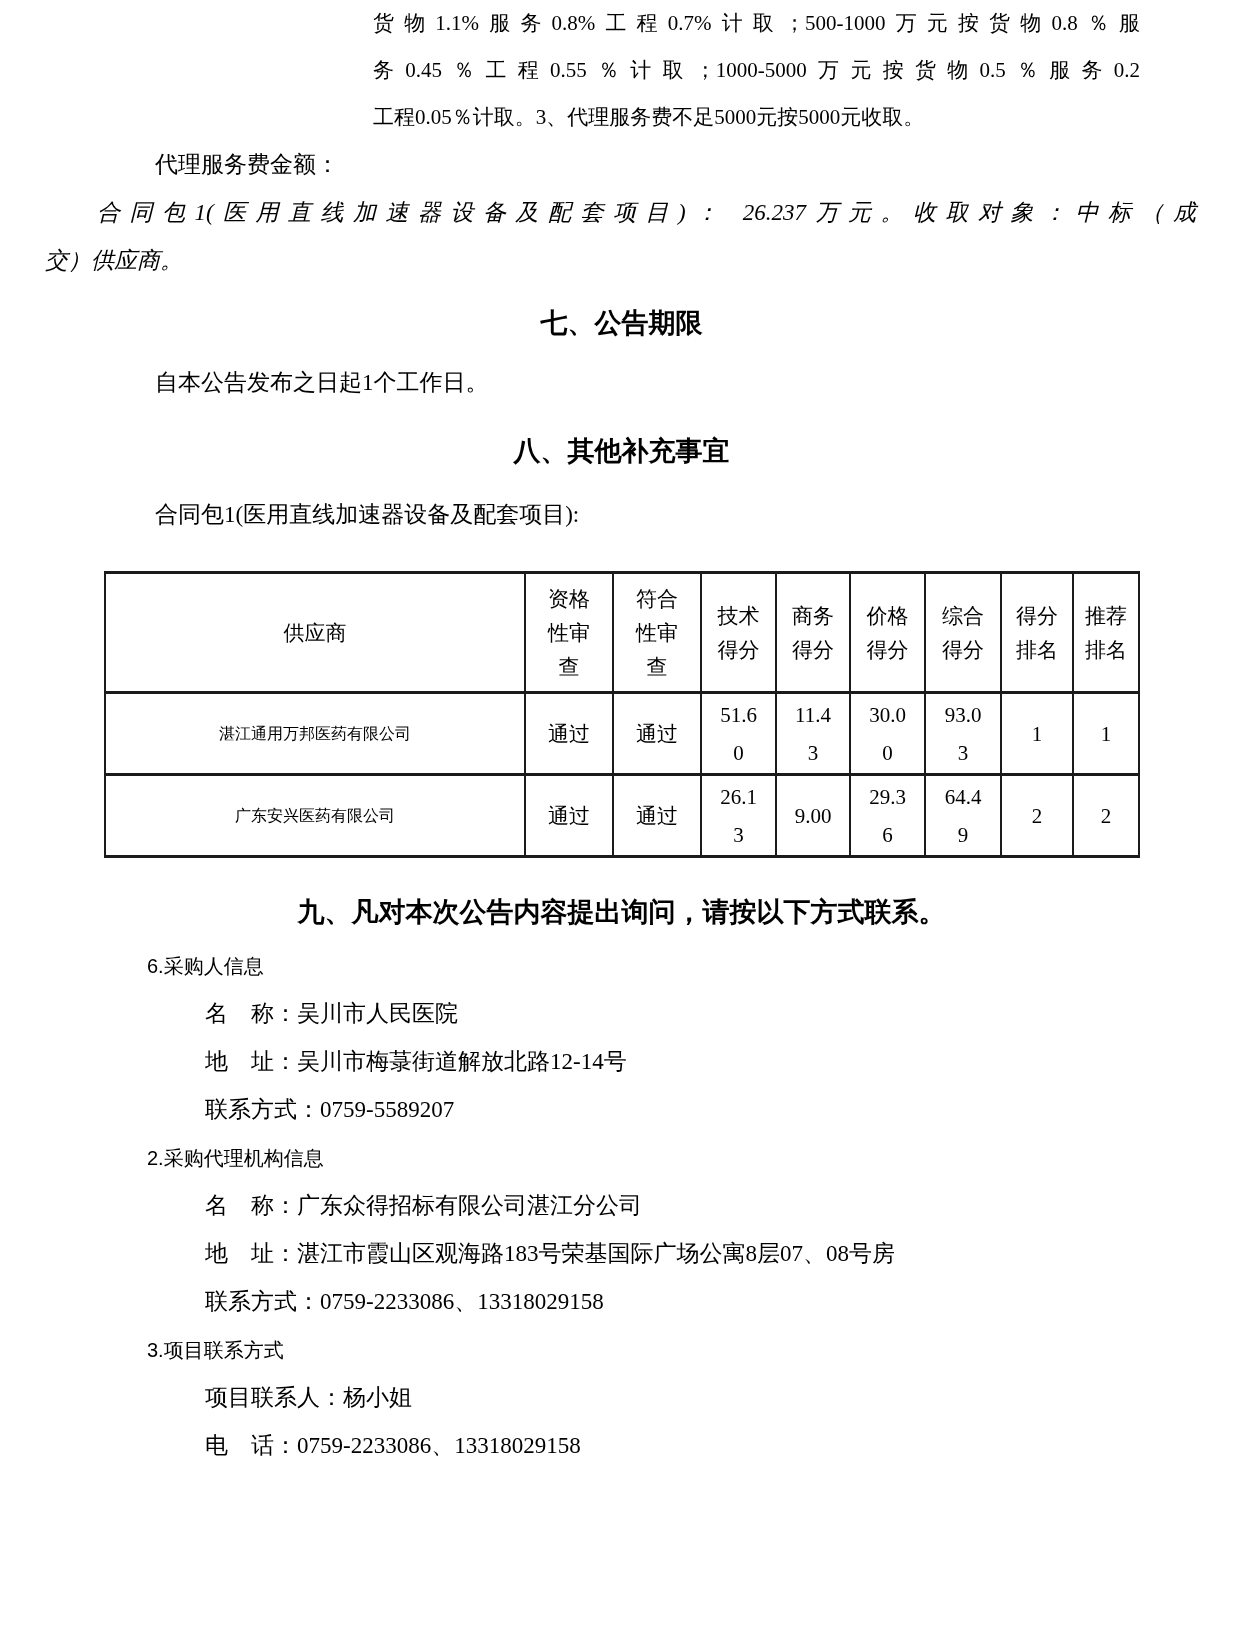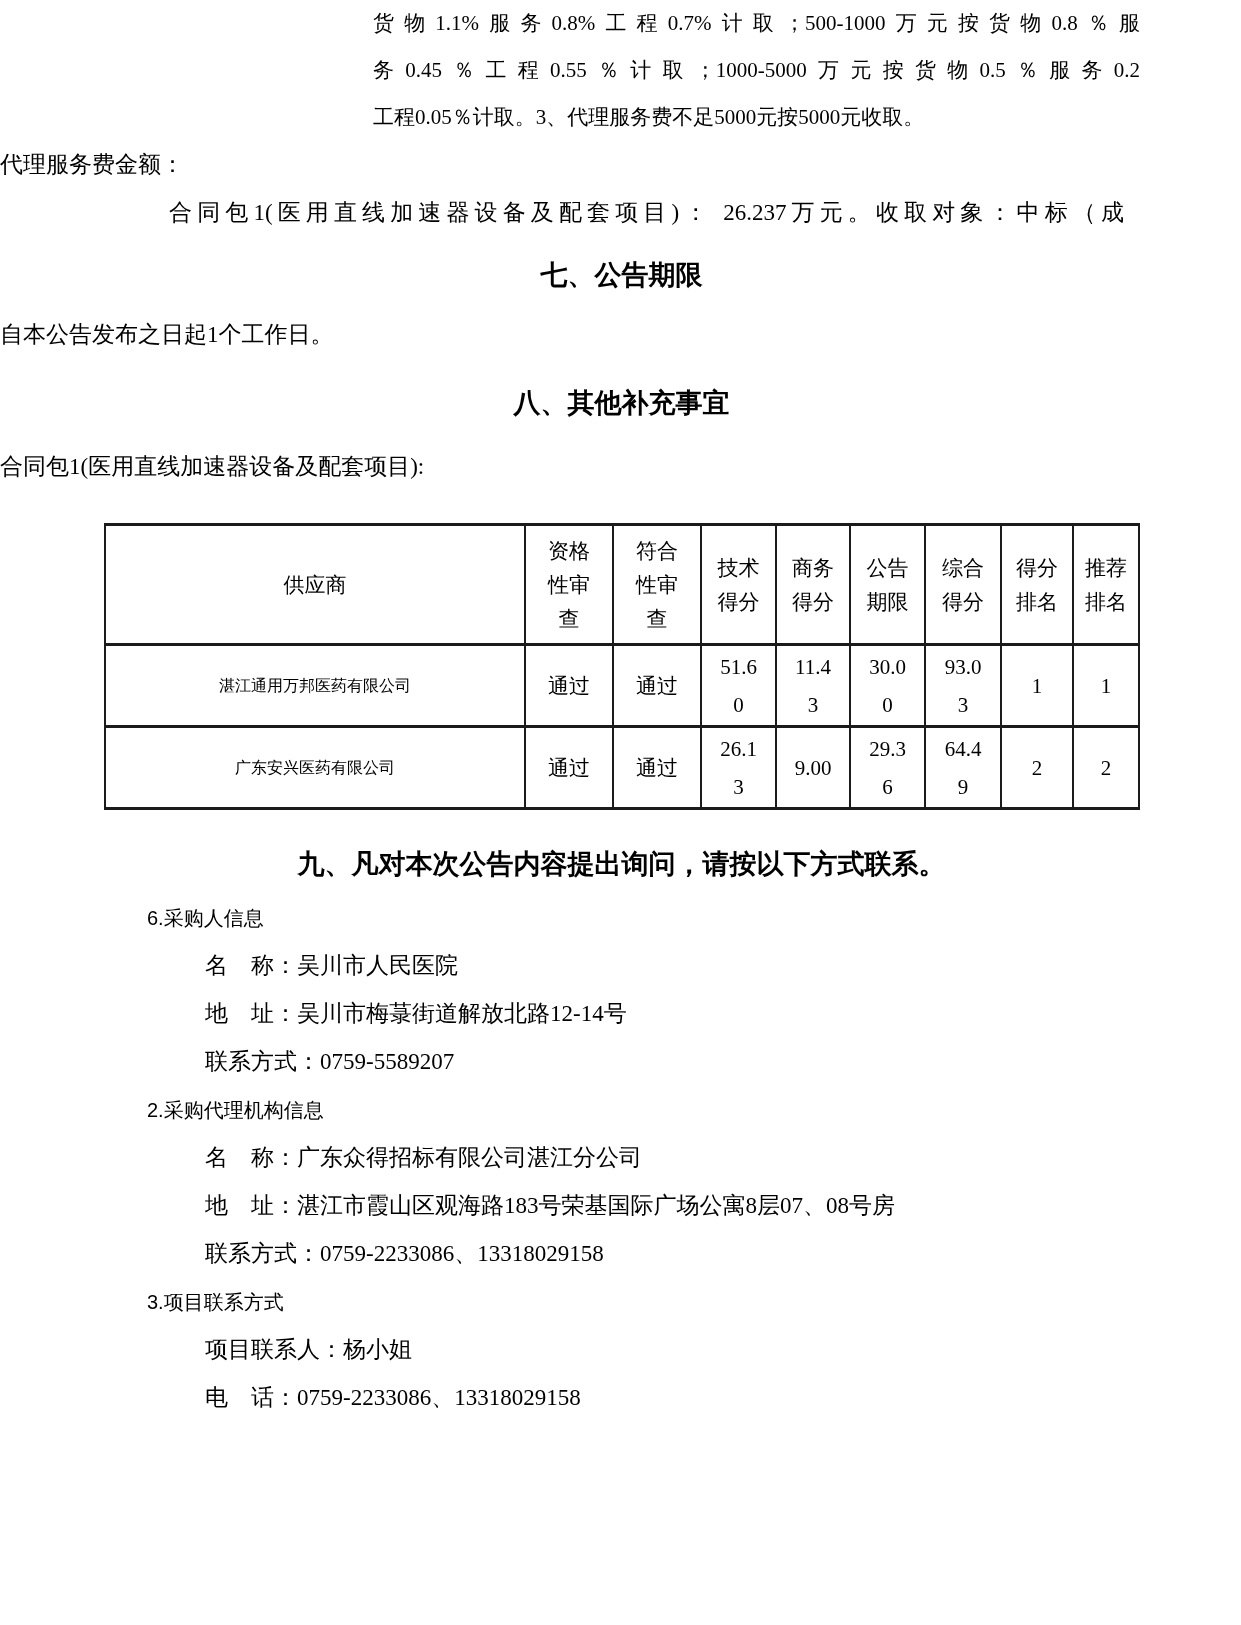--- a/index.html
+++ b/index.html
@@ -6,22 +6,22 @@
   body {
     width:1241px; height:1625px; overflow:hidden;
     background:#ffffff; color:#000000;
     font-family:"Liberation Serif","DejaVu Serif",serif;
   }
   
   .fee-block { margin:0 101px 0 373px; font-size:21px; line-height:47px; }
   .jline { text-align:justify; text-align-last:justify; }
   
   .bline { font-size:23px; line-height:48px; }
-  .ind-1 { }
-  .para { margin:0 117px; font-size:23px; line-height:48px; }
+  .ind-1 { margin-left:155px; }
+  .para { margin:0 45px; font-size:23px; line-height:48px;font-style:italic; }
   .para .first { padding-left:52px; text-align:justify; text-align-last:justify; }
   
   .sec-h {
     margin:12px 101px 0 103px; font-size:27px; font-weight:bold; line-height:52px;
     font-family:"Liberation Sans","DejaVu Sans",sans-serif;
     text-align:center;
   }
   .sec-h.gap18 { margin-top:18px; }
   .sec-h.gap28 { margin-top:28px; }
   .after-h10 { margin-top:10px; }
@@ -52,20 +52,21 @@
 <div class="fee-block">
   <div class="jline">货物1.1%服务0.8%工程0.7%计取；500-1000万元按货物0.8％服</div>
   <div class="jline">务0.45％工程0.55％计取；1000-5000万元按货物0.5％服务0.2</div>
   <div>工程0.05％计取。3、代理服务费不足5000元按5000元收取。</div>
 </div>
 
 <div class="bline ind-1">代理服务费金额：</div>
 
 <div class="para">
   <div class="first">合同包1(医用直线加速器设备及配套项目)：  26.237万元。收取对象：中标（成</div>
+  <div>交）供应商。</div>
 </div>
 
 <div class="sec-h">七、公告期限</div>
 <div class="bline ind-1 after-h10">自本公告发布之日起1个工作日。</div>
 
 <div class="sec-h gap18">八、其他补充事宜</div>
 <div class="bline ind-1 after-h14">合同包1(医用直线加速器设备及配套项目):</div>
 
 <table class="eval">
   <colgroup>
@@ -90,21 +91,21 @@
     <th>
           <div class="hw">符合性审查</div>
         </th>
     <th>
           <div class="hw">技术得分</div>
         </th>
     <th>
           <div class="hw">商务得分</div>
         </th>
     <th>
-          <div class="hw">公告期限</div>
+          <div class="hw">价格得分</div>
         </th>
     <th>
           <div class="hw">综合得分</div>
         </th>
     <th>
           <div class="hw">得分排名</div>
         </th>
     <th>
           <div class="hw">推荐排名</div>
         </th>

